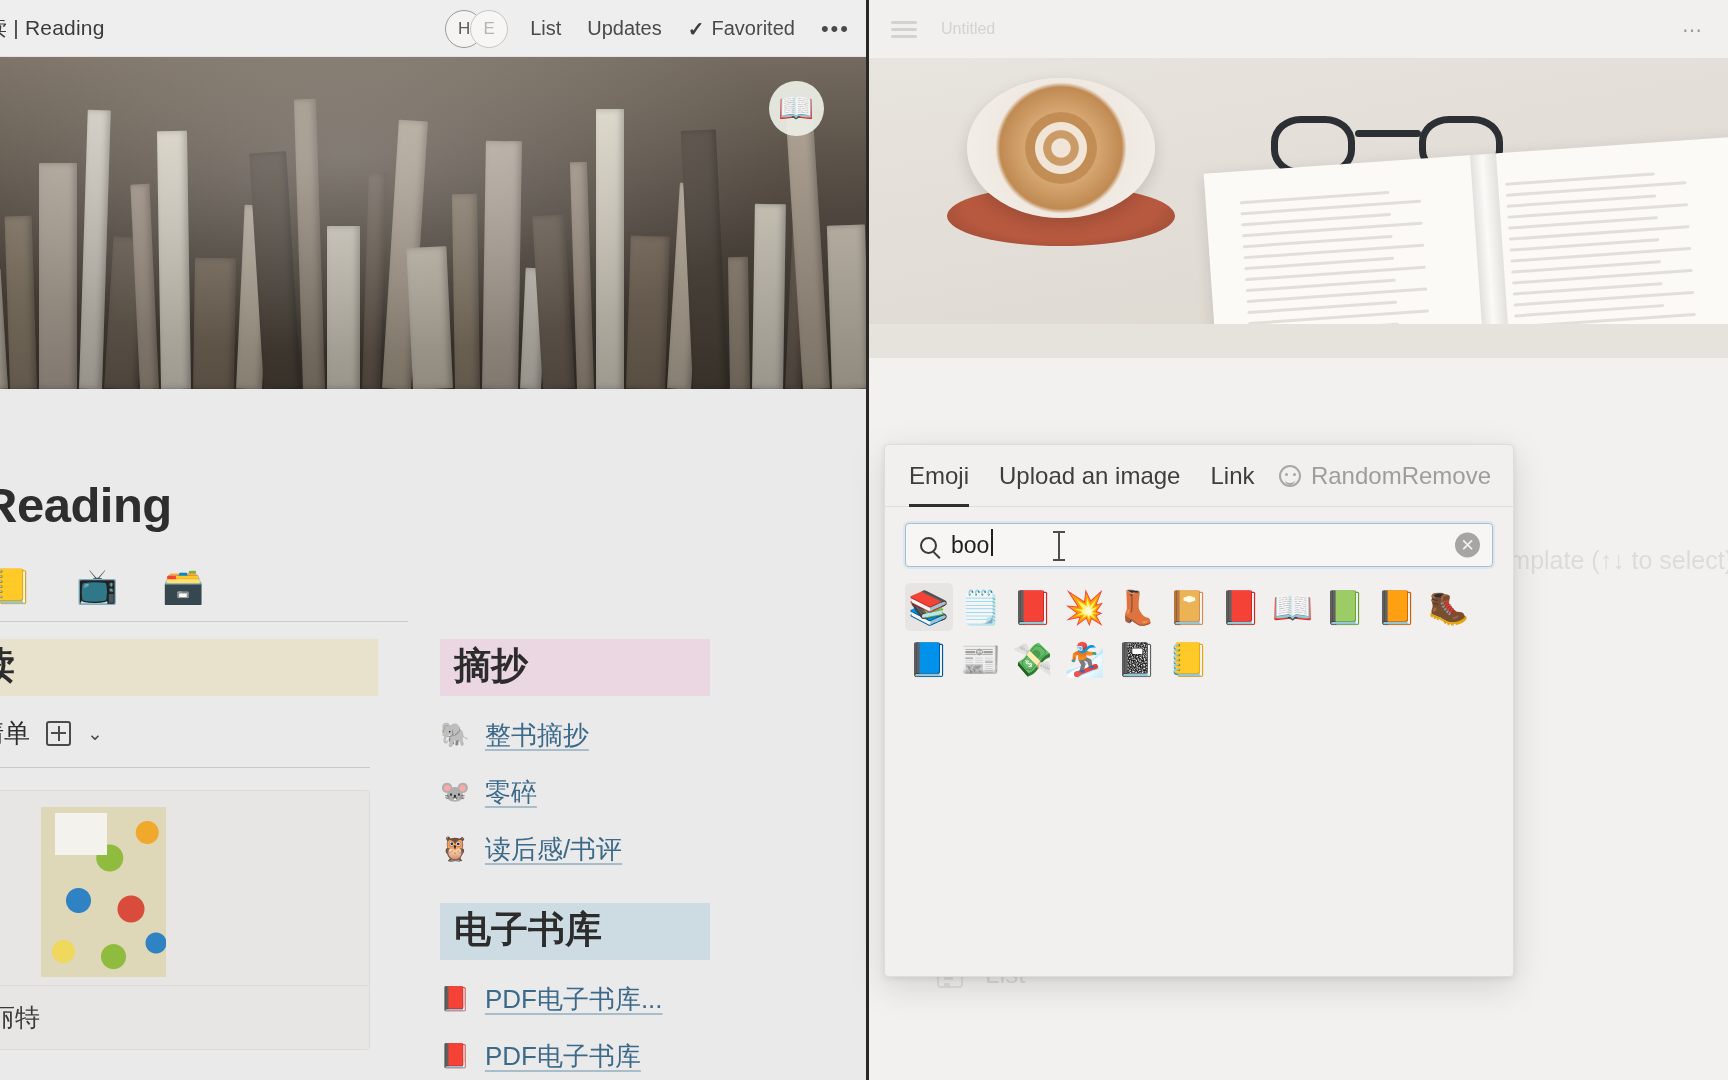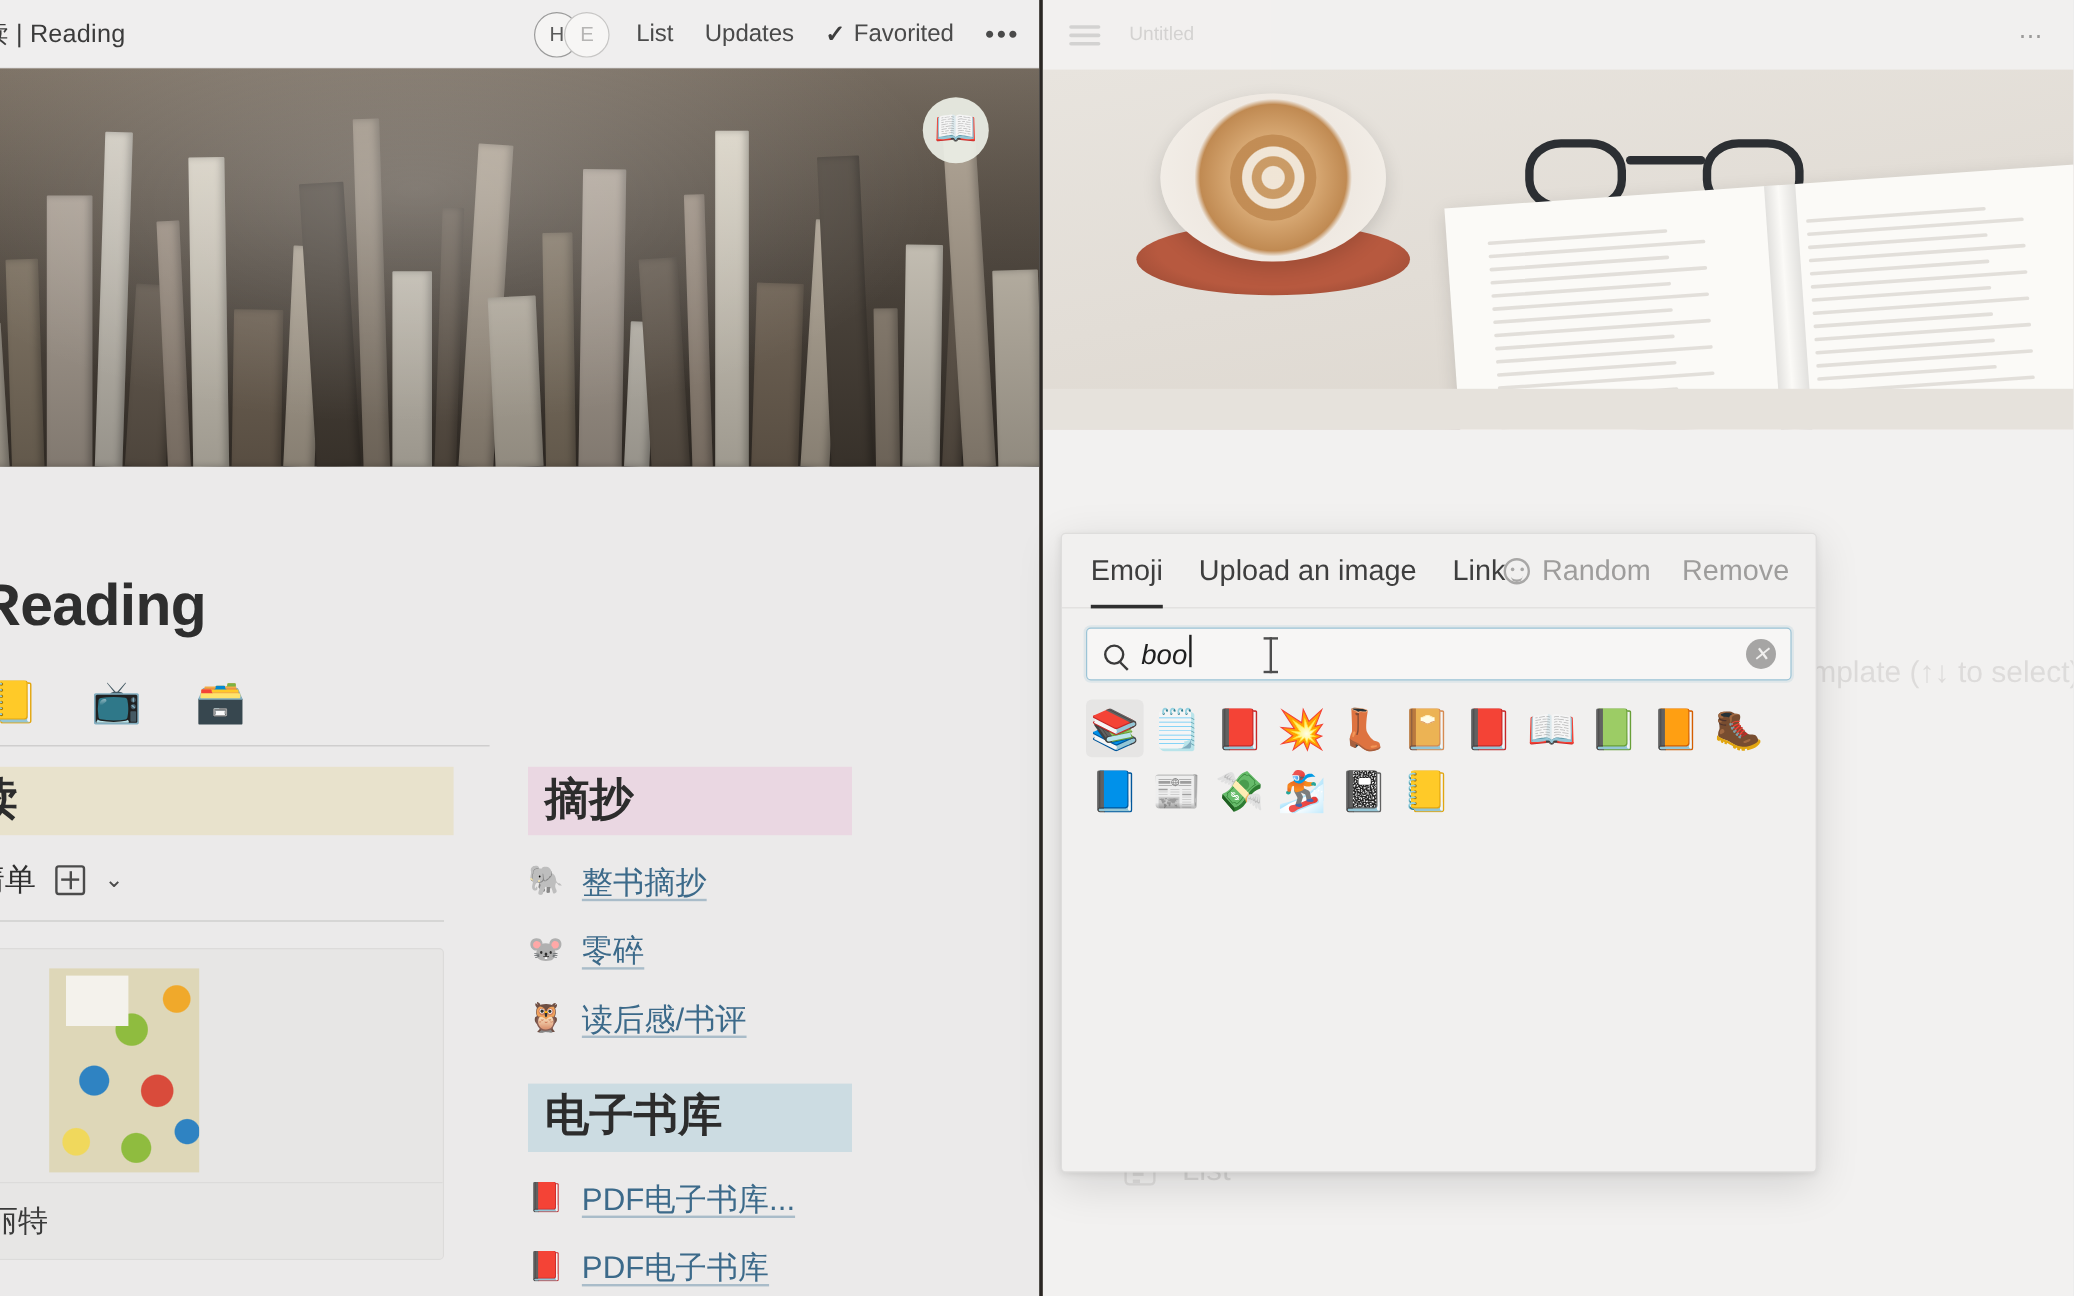--- a/index.html
+++ b/index.html
@@ -297,40 +297,40 @@
     font-size: 24px; color: #3e3e3e; margin-right: 30px;
     position: relative; height: 62px; display:flex; align-items:center;
     white-space: nowrap;
   }
   .ptab.active::after {
     content: ""; position: absolute; left: 0; right: 0; bottom: 0;
     height: 3px; background: #2f2f2f;
   }
   #picker-actions {
     position: absolute; right: 22px; top: 0; height: 62px;
-    display: flex; align-items: center; gap: 26px;
+    display: flex; align-items: center; 
   }
   .paction {
     font-size: 24px; color: #9e9d9c; display: flex; align-items: center; gap: 10px;
     white-space: nowrap;
   }
   .smiley {
     width: 22px; height: 22px; border-radius: 50%; border: 2px solid #a8a7a6;
     position: relative;
   }
   .smiley::before {
     content:""; position:absolute; left:4px; top:6px; width:3px; height:3px;
     background:#a8a7a6; border-radius:50%;
     box-shadow: 8px 0 0 #a8a7a6;
   }
   .smiley::after {
     content:""; position:absolute; left:4px; top:11px; width:10px; height:5px;
     border-bottom:2px solid #a8a7a6; border-radius:0 0 8px 8px;
   }
-  #picker-search-wrap { padding: 16px 20px 0 20px; font-style: italic; }
+  #picker-search-wrap { padding: 16px 20px 0 20px; }
   #picker-search {
     position: relative; height: 44px;
     background: #f7f6f5;
     border: 1.5px solid #9cc4d6;
     border-radius: 4px;
     box-shadow: 0 0 0 2px rgba(156,196,214,.22);
     display: flex; align-items: center; padding: 0 14px;
   }
   .srch-ico {
     width: 17px; height: 17px; border: 2.2px solid #3a3a3a; border-radius: 50%;

